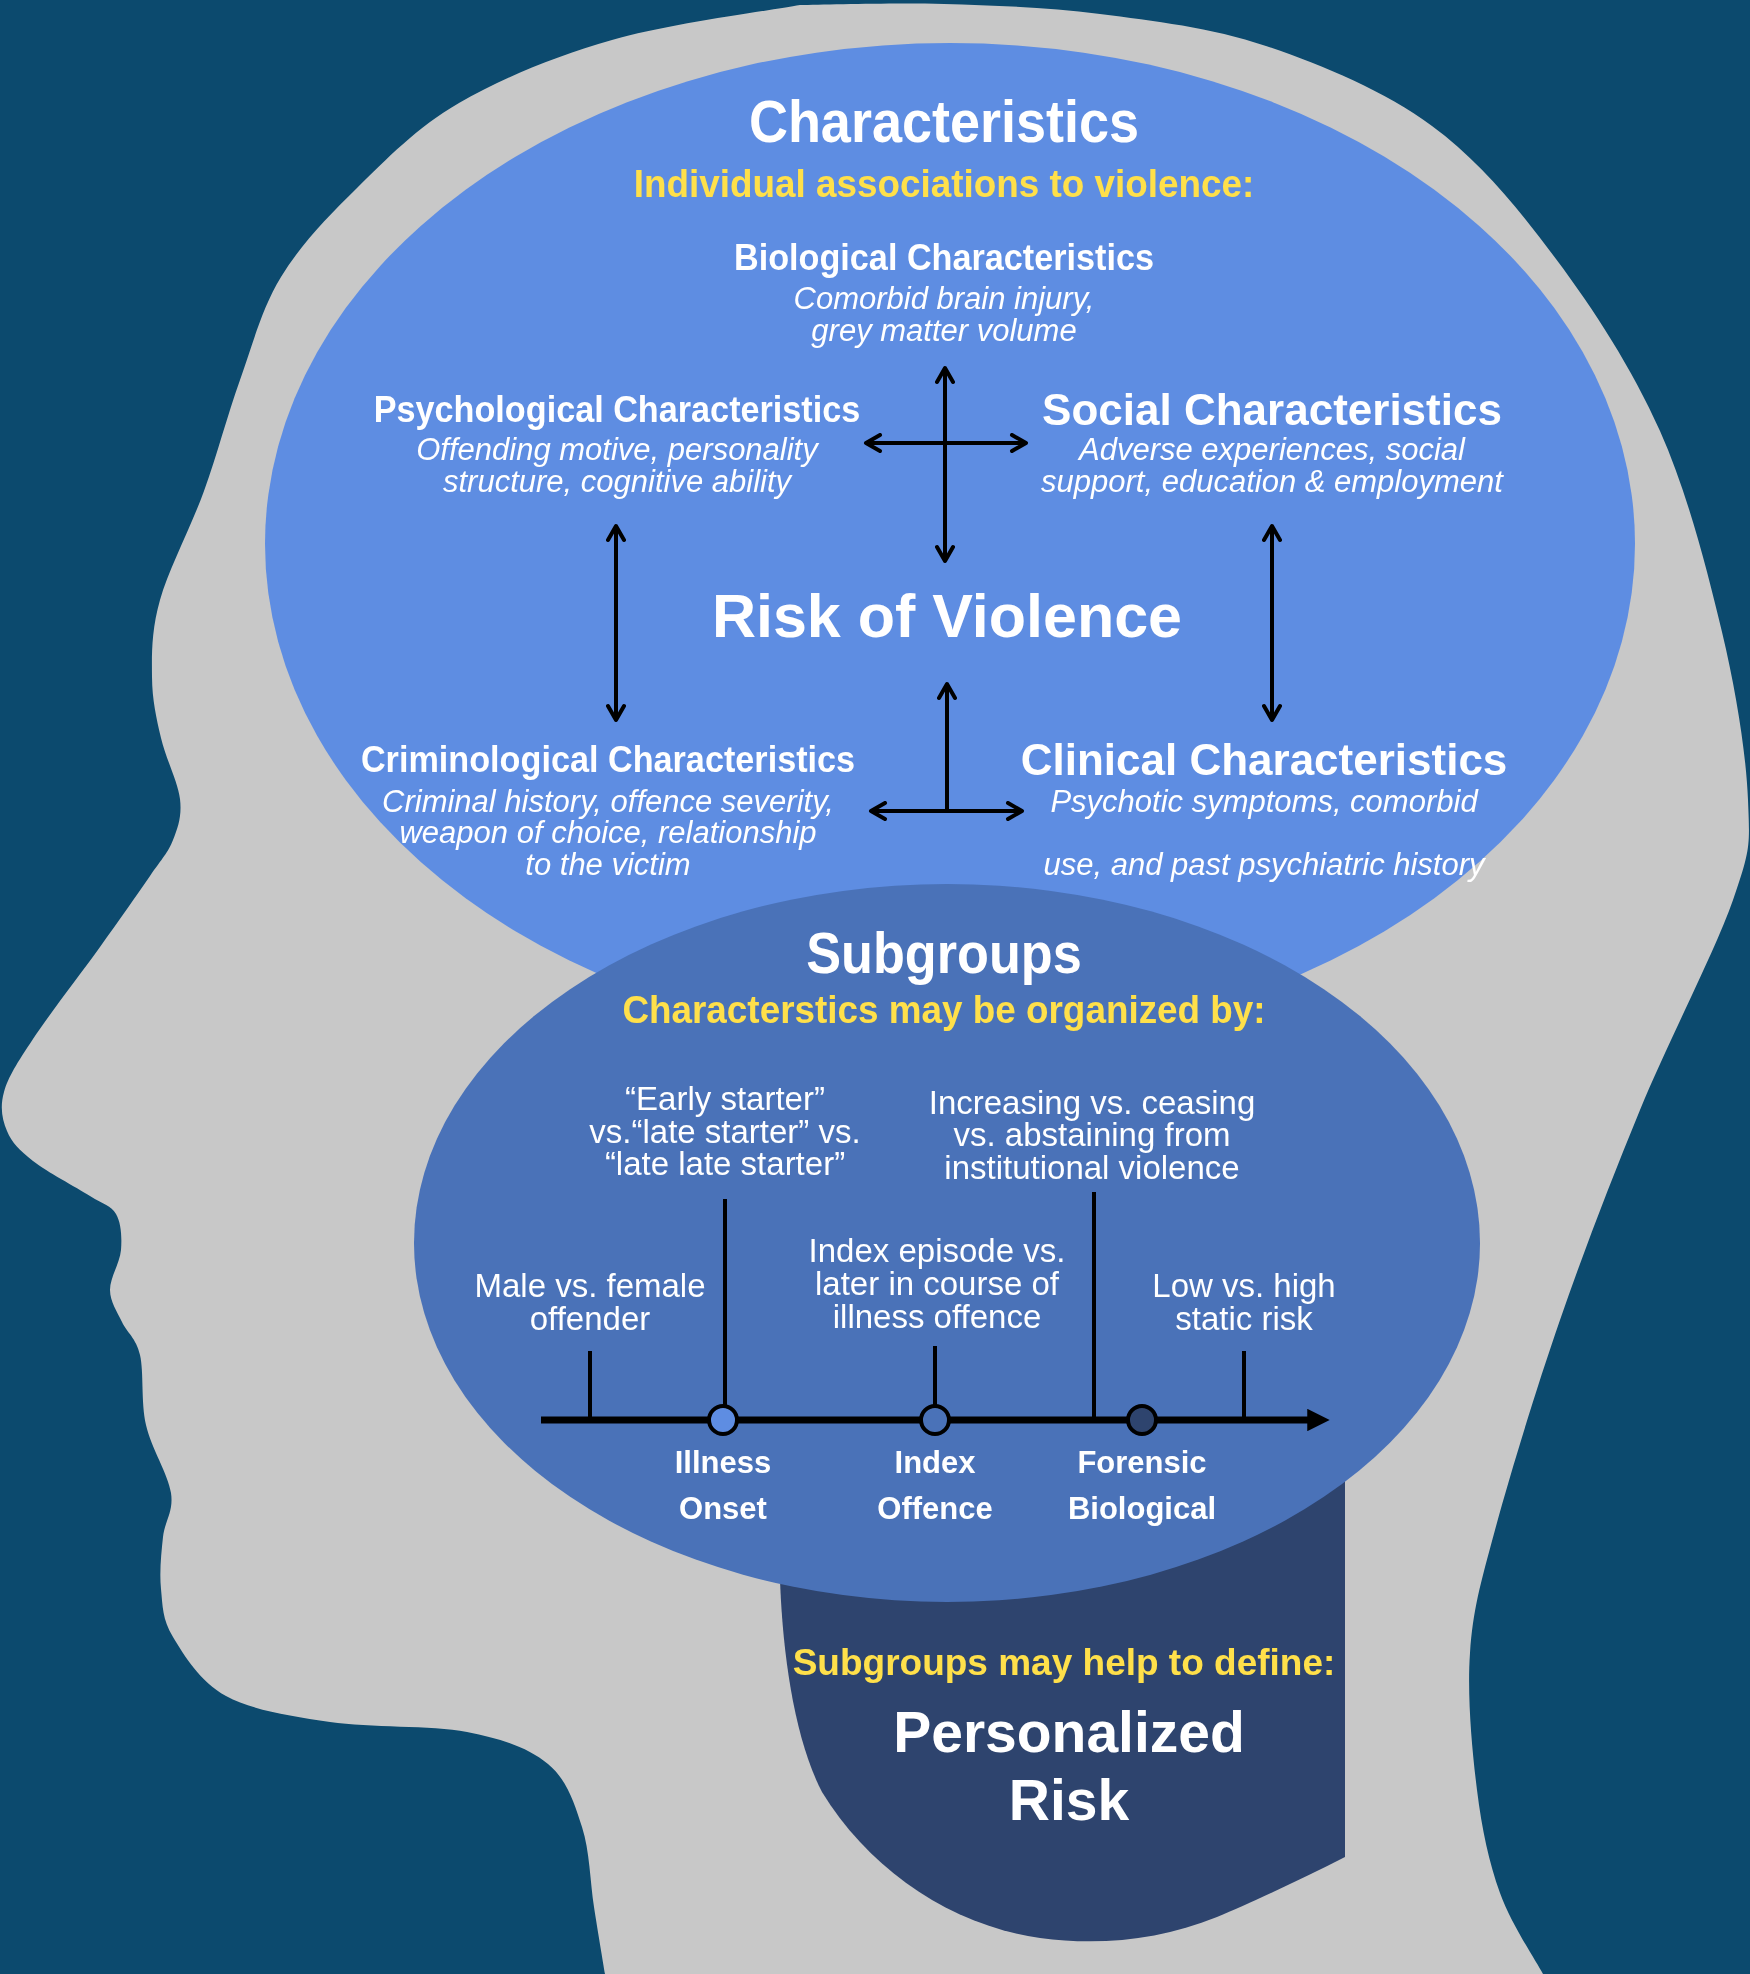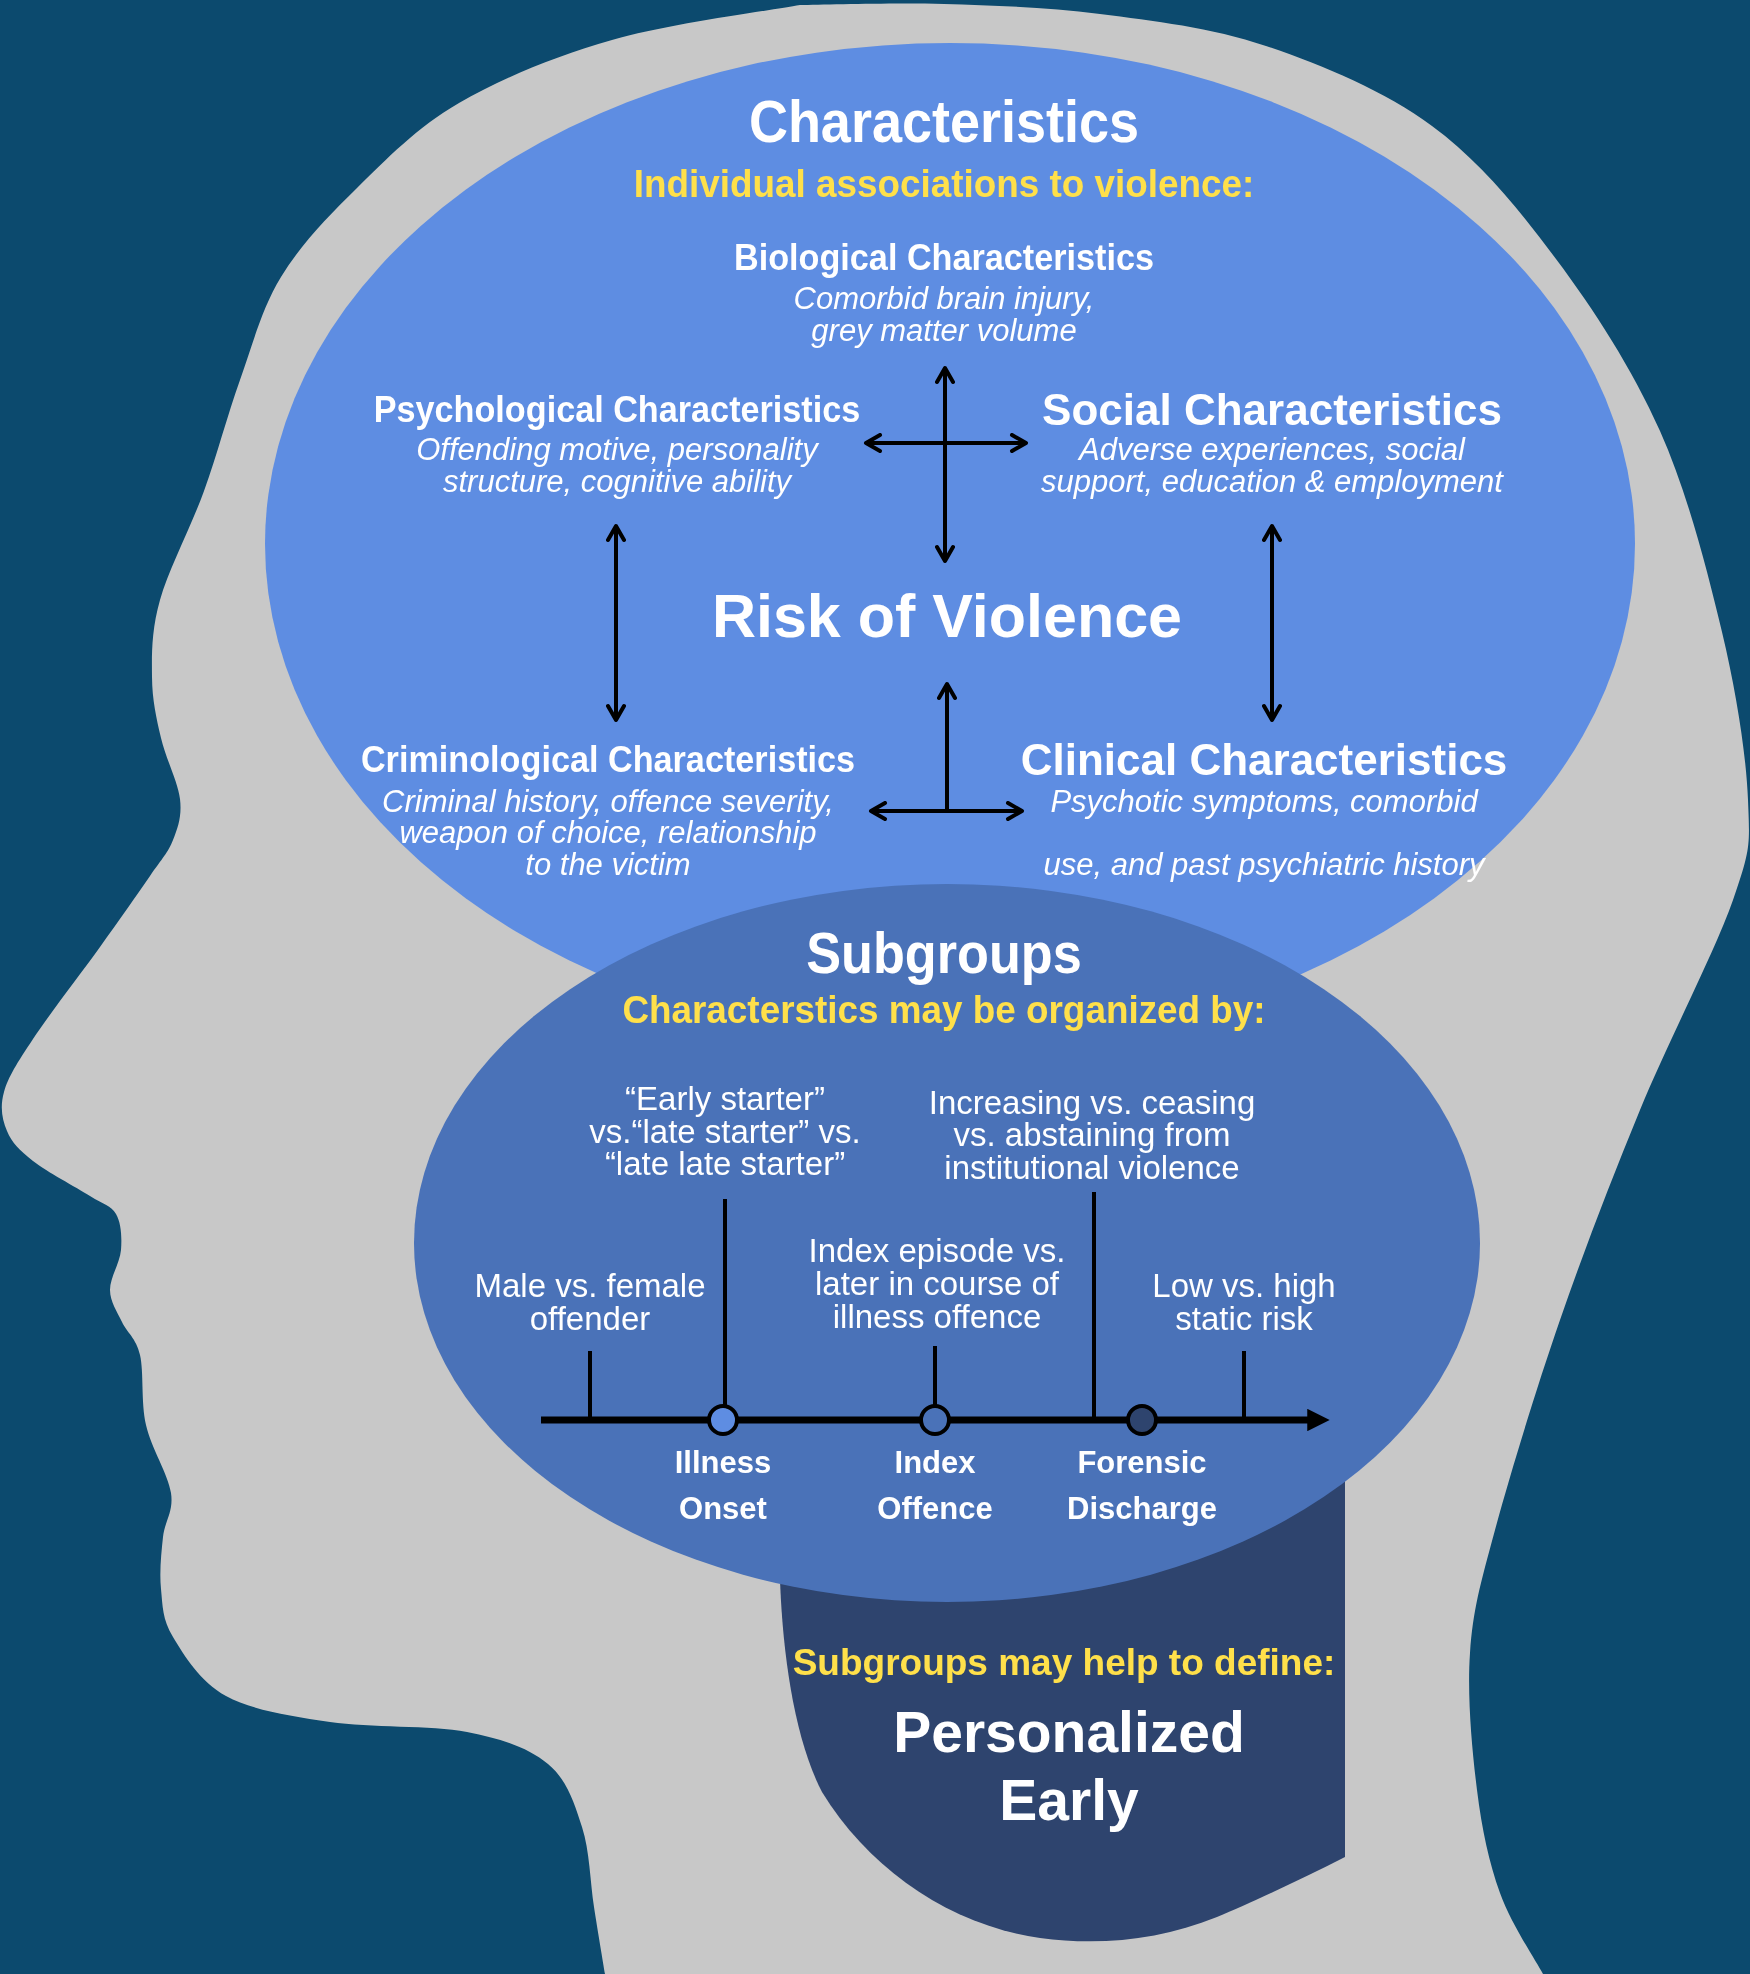--- a/index.html
+++ b/index.html
@@ -123,18 +123,18 @@
   <div class="t crit" style="left:937px;top:1316px">illness offence</div>
 
   <div class="t crit" style="left:1244px;top:1285px">Low vs. high</div>
   <div class="t crit" style="left:1244px;top:1318px">static risk</div>
 
   <div class="t b evt" style="left:723px;top:1462px">Illness</div>
   <div class="t b evt" style="left:723px;top:1508px">Onset</div>
   <div class="t b evt" style="left:935px;top:1462px">Index</div>
   <div class="t b evt" style="left:935px;top:1508px">Offence</div>
   <div class="t b evt" style="left:1142px;top:1462px">Forensic</div>
-  <div class="t b evt" style="left:1142px;top:1508px">Discharge</div>
+  <div class="t b evt" style="left:1142px;top:1508px">Biological</div>
 
   <div class="t b y ysub" style="left:1064px;top:1662px">Subgroups may help to define:</div>
   <div class="t b pr" style="left:1069px;top:1732px">Personalized</div>
-  <div class="t b pr" style="left:1069px;top:1800px">Early</div>
+  <div class="t b pr" style="left:1069px;top:1800px">Risk</div>
 </div>
 
 </body></html>

